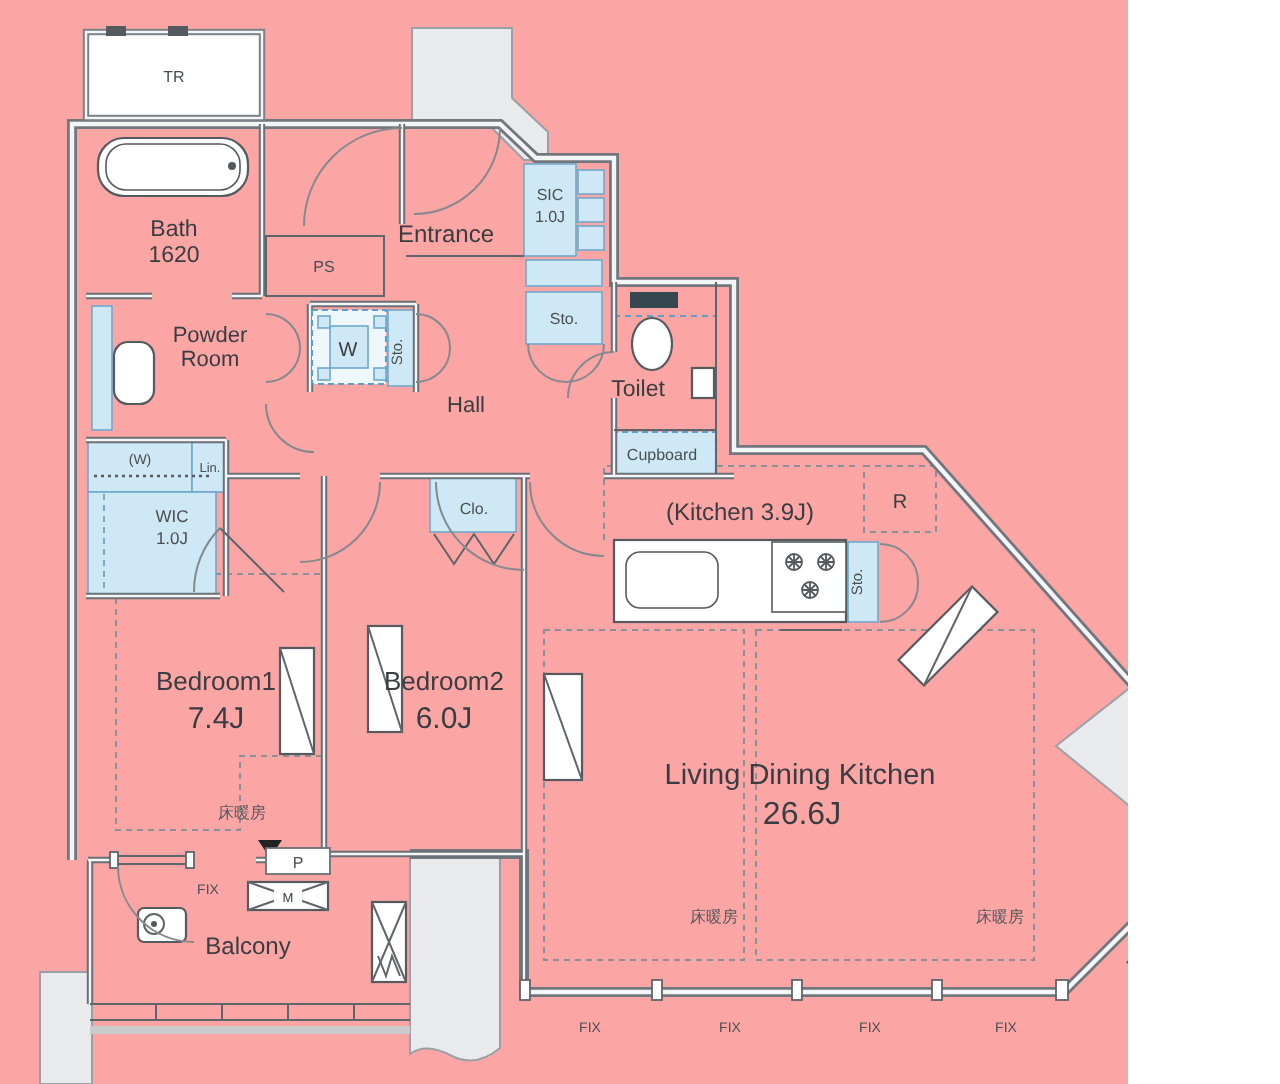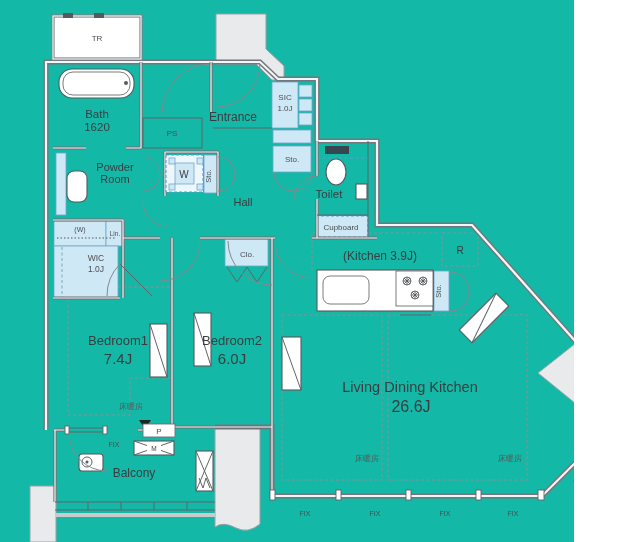--- a/index.html
+++ b/index.html
@@ -1,17 +1,17 @@
 <!DOCTYPE html>
 <html><head>
 <meta charset="utf-8">
 <style>
   html,body{margin:0;padding:0;background:#ffffff;}
-  .stage{width:564px;height:542px;position:relative;background:#14b8a6;overflow:hidden;
-         font-family:"Liberation Sans", sans-serif;padding-left:10px;}
+  .stage{width:564px;height:542px;position:relative;background:#fca5a5;overflow:hidden;
+         font-family:"Liberation Sans", sans-serif;}
   svg text{font-family:"Liberation Sans", sans-serif; fill:#3a3d40;}
   .room-label{font-size:12px;}
   .big-label{font-size:13px;}
   .size-label{font-size:15px;}
   .small-label{font-size:8px; fill:#4a4e52;}
   .tiny-label{font-size:7px; fill:#4a4e52;}
   .jp-label{font-size:8px; fill:#55595d;}
   .wall-outer{stroke:#71777d;stroke-width:5;fill:none;stroke-linejoin:miter;}
   .wall-inner{stroke:#f4f5f6;stroke-width:2.2;fill:none;stroke-linejoin:miter;}
   .part-outer{stroke:#6a7076;stroke-width:3.2;fill:none;}

